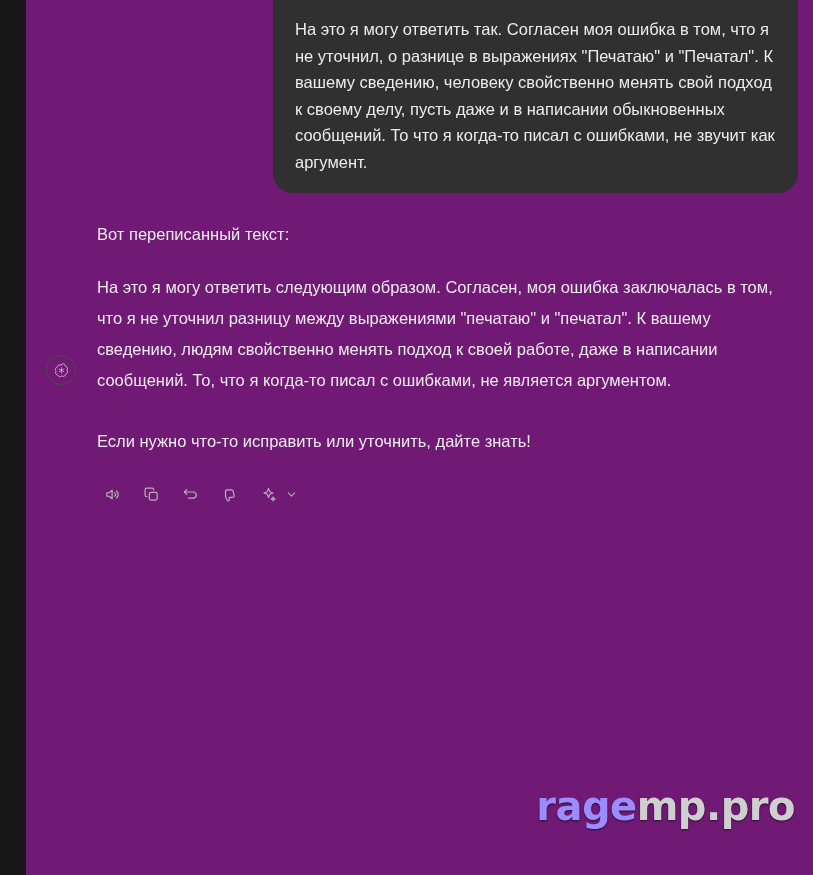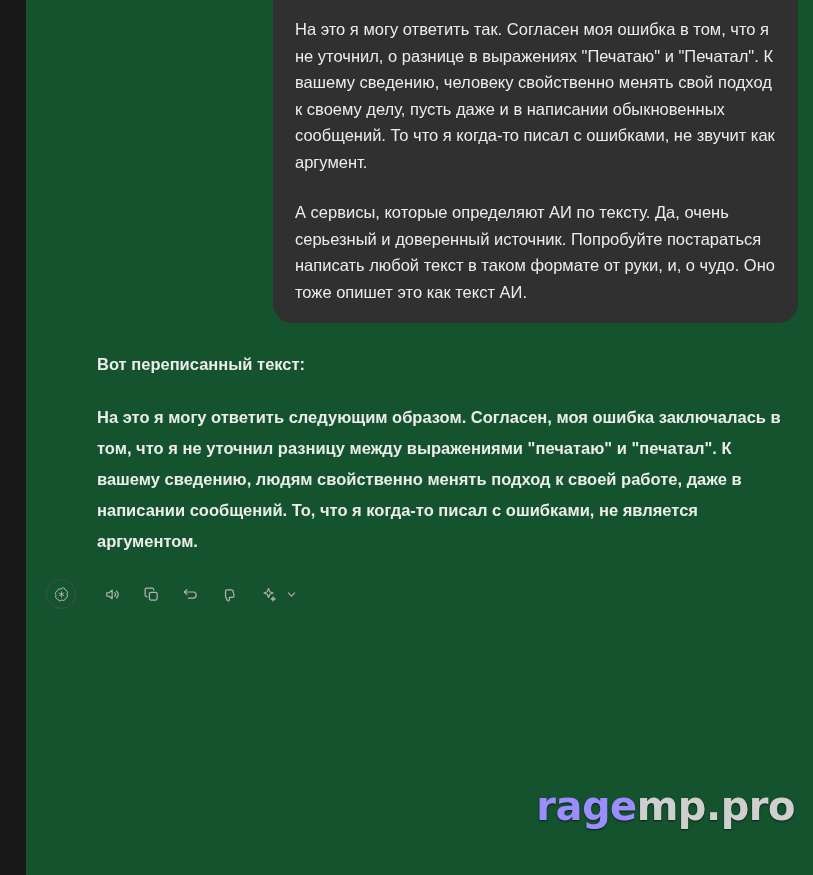--- a/index.html
+++ b/index.html
@@ -11,21 +11,21 @@
     overflow: hidden;
   }
   body {
     font-family: "Liberation Sans", sans-serif;
     color: #ececec;
   }
   .app {
     position: relative;
     width: 813px;
     height: 875px;
-    background: #14532d;
+    background: #701a75;
     display: flex;
   }
   .left-rail {
     width: 26px;
     height: 875px;
     background: #181818;
     flex: 0 0 26px;
   }
   .conversation {
     flex: 1 1 auto;
@@ -53,23 +53,22 @@
     font-size: 16.5px;
     line-height: 26.5px;
     color: #ececec;
   }
   .user-bubble p:last-child {
     margin-bottom: 0;
   }
   
   .assistant-row {
     display: flex;
-    align-items: flex-end;
+    align-items: center;
     padding: 26px 30px 0 20px;
-    font-weight: bold;
   }
   .avatar {
     flex: 0 0 30px;
     width: 30px;
     height: 30px;
     border-radius: 50%;
     border: 1px solid #4a4a4a;
     display: flex;
     align-items: center;
     justify-content: center;
@@ -151,34 +150,34 @@
 
 <div class="app">
 
   <div class="left-rail"></div>
 
   <div class="conversation">
 
     <div class="user-row">
       <div class="user-bubble">
         <p>На это я могу ответить так. Согласен моя ошибка в том, что я не уточнил, о разнице в выражениях "Печатаю" и "Печатал". К вашему сведению, человеку свойственно менять свой подход к своему делу, пусть даже и в написании обыкновенных сообщений. То что я когда-то писал с ошибками, не звучит как аргумент.</p>
-        <p>А сервисы, которые определяют АИ по тексту. Да, очень серьезный и доверенный источник. Попробуйте постараться написать любой текст в таком формате от руки, и, о чудо. Оно тоже опишет это как текст АИ.</p>
       </div>
     </div>
 
     <div class="assistant-row">
       <div class="avatar">
         <svg width="17" height="17" viewBox="0 0 24 24" fill="none" stroke="#d8d8d8" stroke-width="1.1">
           <path d="M12 3.2c1.6-1.1 3.8-.7 4.9 1 .3.5.5 1 .5 1.6 1.9.3 3.2 2.1 2.9 4-.1.6-.3 1.1-.7 1.6 1.3 1.4 1.2 3.6-.2 4.9-.4.4-.9.7-1.5.9-.2 1.9-1.9 3.3-3.8 3.1-.6-.1-1.1-.3-1.6-.6-1.3 1.4-3.5 1.5-4.9.2-.4-.4-.8-.9-1-1.5-1.9-.3-3.2-2.1-2.9-4 .1-.6.3-1.1.7-1.6C3.1 11.4 3.2 9.2 4.6 8c.4-.4.9-.7 1.5-.9.2-1.9 1.9-3.3 3.8-3.1.6.1 1.1.3 1.6.6z"></path>
           <path d="M12 7.5v9M8.2 9.6l7.6 4.4M15.8 9.6l-7.6 4.4" stroke-width="0.9"></path>
         </svg>
       </div>
       <div class="assistant-body">
         <p class="first">Вот переписанный текст:</p>
         <p>На это я могу ответить следующим образом. Согласен, моя ошибка заключалась в том, что я не уточнил разницу между выражениями "печатаю" и "печатал". К вашему сведению, людям свойственно менять подход к своей работе, даже в написании сообщений. То, что я когда-то писал с ошибками, не является аргументом.</p>
+        <p>Если нужно что-то исправить или уточнить, дайте знать!</p>
 
         <div class="actions">
           <button class="action-btn">
             <span>
               <svg width="17" height="17" viewBox="0 0 24 24" fill="none" stroke="#b4b4b4" stroke-width="1.7" stroke-linecap="round" stroke-linejoin="round">
                 <path d="M4 9.5h3.2L11.5 6v12L7.2 14.5H4z"></path>
                 <path d="M15 9.6c.9.7 1.4 1.5 1.4 2.4s-.5 1.7-1.4 2.4"></path>
                 <path d="M17.6 7.2c1.6 1.2 2.5 2.9 2.5 4.8s-.9 3.6-2.5 4.8"></path>
               </svg>
             </span>

